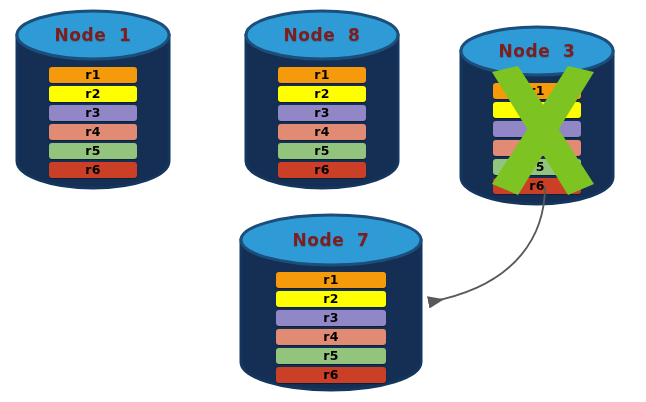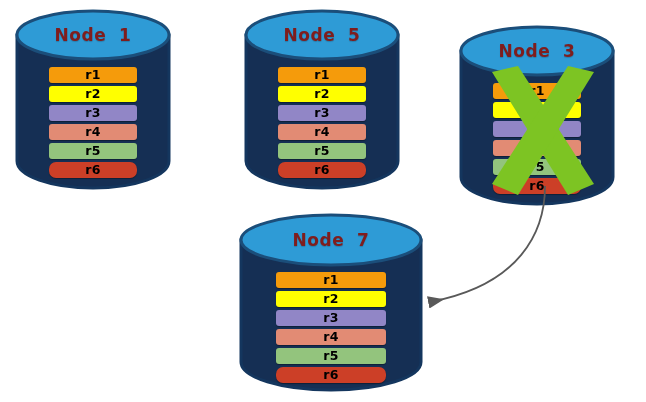--- a/index.html
+++ b/index.html
@@ -60,21 +60,20 @@
     margin-bottom: 3px;
     border-radius: 3px;
     box-shadow: 0 1px 1px rgba(0,0,0,0.35);
     display: flex;
     align-items: center;
     justify-content: center;
   }
 
   .row-bar:last-child {
     margin-bottom: 0;
-    border-radius: 7px;
   }
 
   .row-label {
     color: #000000;
     font-weight: bold;
     font-size: 12.5px;
     line-height: 1;
     letter-spacing: 0.2px;
   }
 
@@ -123,21 +122,21 @@
           <span class="row-label">r6</span>
         </div>
     </div>
   </div>
 
   <div class="node" id="node-2" style="left:243px; top:8px; width:158px; height:180px;">
     <svg width="158" height="180" viewBox="0 0 158 180">
       <path d="M3,27 L3,153 A76,27 0 0 0 155,153 L155,27 Z" fill="#152F54" stroke="#14365E" stroke-width="3"></path>
       <ellipse cx="79" cy="27" rx="76" ry="24" fill="#2E9BD6" stroke="#1B4E7A" stroke-width="3"></ellipse>
     </svg>
-    <div class="node-title" style="top:17px;">Node  5</div>
+    <div class="node-title" style="top:17px;">Node  8</div>
     <div class="rows" style="top:59px; left:35px; width:88px;">
       <div class="row-bar" style="background: rgb(245, 155, 11);">
           <span class="row-label">r1</span>
         </div>
       <div class="row-bar" style="background: rgb(255, 255, 0);">
           <span class="row-label">r2</span>
         </div>
       <div class="row-bar" style="background: rgb(145, 134, 198);">
           <span class="row-label">r3</span>
         </div>

